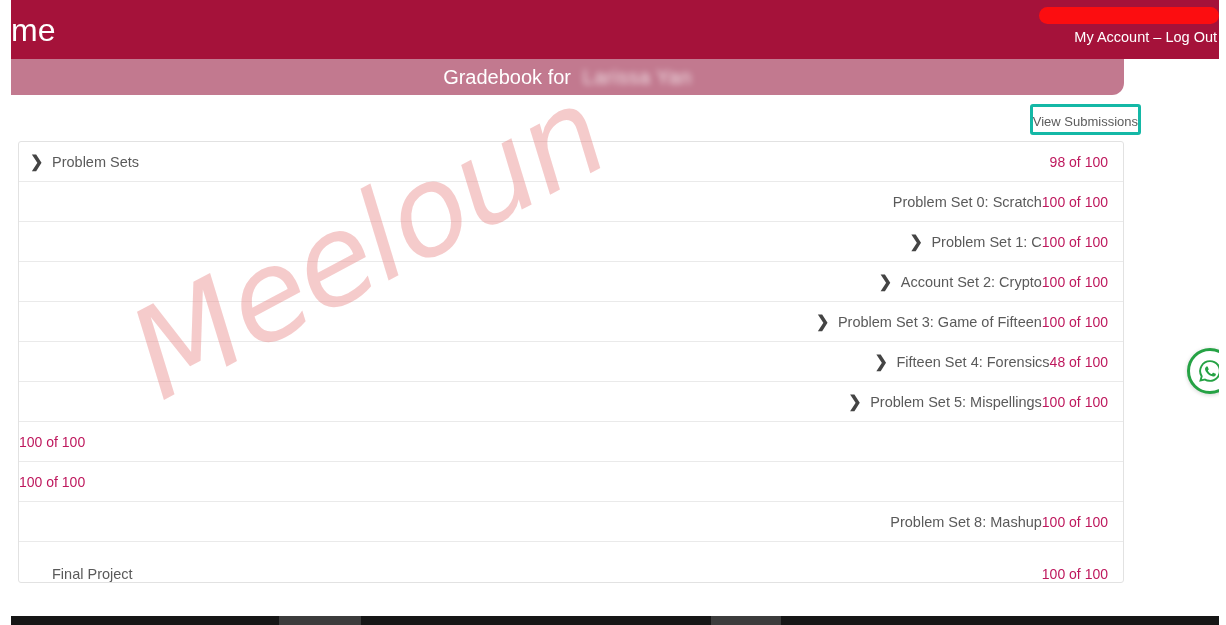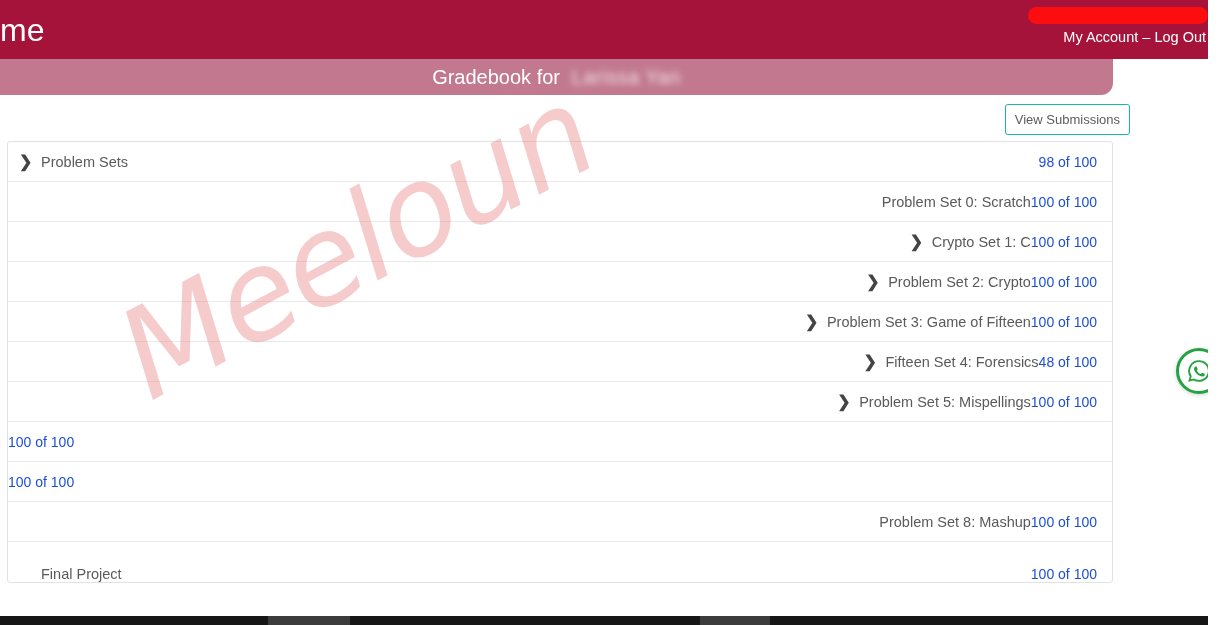--- a/index.html
+++ b/index.html
@@ -10,20 +10,21 @@
     background: #ffffff;
     font-family: "Liberation Sans", sans-serif;
   }
 
   #page {
     position: relative;
     width: 1208px;
     height: 625px;
     background: #ffffff;
     overflow: hidden;
+    margin-left: 11px;
   }
 
   
   .topbar {
     position: absolute;
     top: 0; left: 0;
     width: 1226px;
     height: 59px;
     background: #a5123a;
     z-index: 5;
@@ -111,23 +112,23 @@
     left: 7px;
     width: 1123px;
     height: 32px;
     z-index: 3;
   }
   .view-submissions-btn {
     position: absolute;
     right: 0px;
     top: 0px;
     height: 31px;
-    padding: 0 9px;
-    background: #ffffff;
-    border: 1px solid #14b8a6;
+    padding: 0 0;
+    background: #ffffff;
+    border: 3px solid #14b8a6;
     border-radius: 3px;
     font-family: "Liberation Sans", sans-serif;
     font-size: 13px;
     color: #5c5c5c;
     cursor: pointer;
     line-height: 29px;
     white-space: nowrap;
   }
 
   
@@ -154,21 +155,21 @@
     flex: 1 1 auto;
     font-size: 14.5px;
     color: #5a5a5a;
     white-space: nowrap;
     display: flex;
     align-items: center;
   }
   .row-score {
     flex: 0 0 auto;
     font-size: 14px;
-    color: #1d4ed8;
+    color: #be185d;
     padding-right: 15px;
     white-space: nowrap;
   }
 
   .indent-0 { padding-left: 11px; }
   .indent-1 { padding-left: 25px; justify-content: flex-end; }
 
   .chevron {
     display: inline-block;
     width: 16px;
@@ -277,28 +278,28 @@
       <div class="grade-row">
         <div class="row-label indent-1">
           <span class="chevron-spacer"></span>
           <span>Problem Set 0: Scratch</span>
         </div>
         <div class="row-score">100 of 100</div>
       </div>
       <div class="grade-row">
         <div class="row-label indent-1">
           <span class="chevron">❯</span>
-          <span>Crypto Set 1: C</span>
-        </div>
-        <div class="row-score">100 of 100</div>
-      </div>
-      <div class="grade-row">
-        <div class="row-label indent-1">
-          <span class="chevron">❯</span>
-          <span>Problem Set 2: Crypto</span>
+          <span>Problem Set 1: C</span>
+        </div>
+        <div class="row-score">100 of 100</div>
+      </div>
+      <div class="grade-row">
+        <div class="row-label indent-1">
+          <span class="chevron">❯</span>
+          <span>Account Set 2: Crypto</span>
         </div>
         <div class="row-score">100 of 100</div>
       </div>
       <div class="grade-row">
         <div class="row-label indent-1">
           <span class="chevron">❯</span>
           <span>Problem Set 3: Game of Fifteen</span>
         </div>
         <div class="row-score">100 of 100</div>
       </div>

